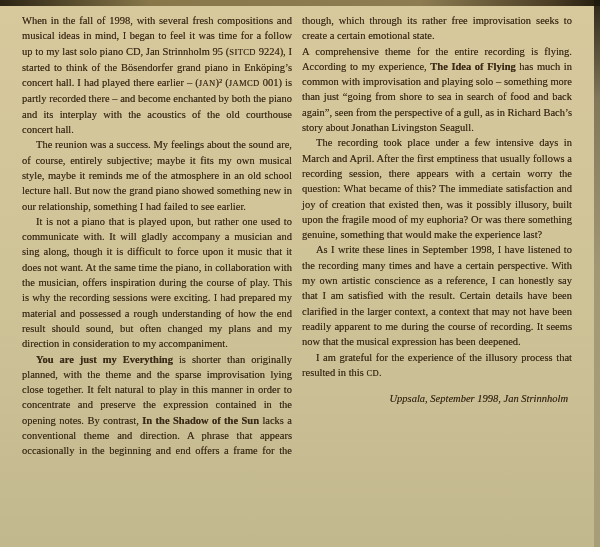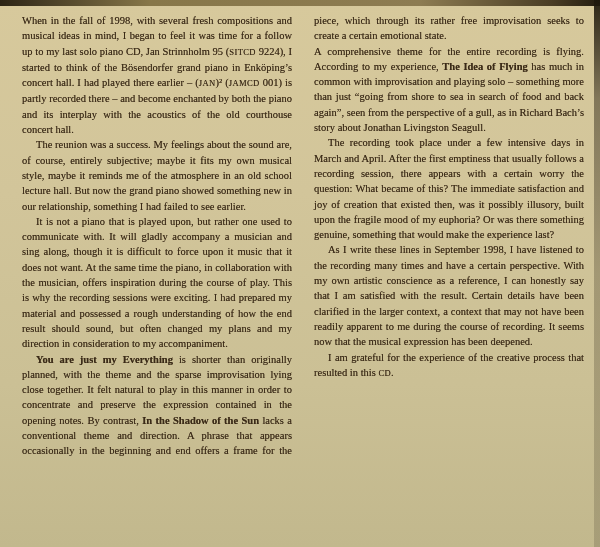--- a/index.html
+++ b/index.html
@@ -12,21 +12,21 @@
   .top-band {
     position:absolute; top:0; left:0; width:600px; height:6px;
     background: linear-gradient(90deg, #2c2415 0%, #877749 25%, #8d7c52 70%, #4a3d24 92%, #241d10 100%);
   }
   .right-shadow {
     position:absolute; top:0; right:0; width:6px; height:547px;
     background: linear-gradient(180deg, rgba(30,24,12,0.92) 0%, rgba(74,65,45,0.6) 18%, rgba(96,87,62,0.4) 50%, rgba(106,97,72,0.3) 100%);
   }
   .page {
     position:absolute; top:13px; left:22px; width:562px;
-    display:flex; column-gap:22px;font-family:Liberation Serif, serif;
+    display:flex; column-gap:10px;font-family:Liberation Serif, serif;
   }
   .col {
     width:270px;
     font-size:10.5px; line-height:15.3px;
     text-align:justify;
     text-shadow: 0 0 0.4px rgba(58,42,23,0.65);
   }
   .col p { margin:0; }
   p.indent { text-indent:14px; }
   p.runover { text-align-last: justify; }
@@ -44,19 +44,20 @@
 <div class="right-shadow"></div>
 
 <div class="page">
   <div class="col">
       <p><span>When in the fall of 1998, with several fresh compositions and musical ideas in mind, I began to feel it was time for a follow up to my last solo piano CD, Jan Strinnholm 95 (</span><span class="sc">SITCD</span><span> 9224), I started to think of the Bösendorfer grand piano in Enköping’s concert hall. I had played there earlier – (</span><span class="sc">JAN</span><span>)² (</span><span class="sc">JAMCD</span><span> 001) is partly recorded there – and become enchanted by both the piano and its interplay with the acoustics of the old courthouse concert hall.</span></p>
       <p class="indent"><span>The reunion was a success.  My feelings about the sound are, of course, entirely subjective; maybe it fits my own musical style, maybe it reminds me of the atmosphere in an old school lecture hall. But now the grand piano showed something new in our relationship, something I had failed to see earlier.</span></p>
       <p class="indent"><span>It is not a piano that is played upon, but rather one used to communicate with. It will gladly accompany a musician and sing along, though it is difficult to force upon it music that it does not want. At the same time the piano, in collaboration with the musician, offers inspiration during the course of play. This is why the recording sessions were exciting. I had prepared my material and possessed a rough understanding of how the end result should sound, but often changed my plans and my direction in consideration to my accompaniment.</span></p>
       <p class="indent runover"><strong>You are just my Everything</strong><span> is shorter than originally planned, with the theme and the sparse improvisation lying close together. It felt natural to play in this manner in order to concentrate and preserve the expression contained in the opening notes. By contrast, </span><strong>In the Shadow of the Sun</strong><span> lacks a conventional theme and direction. A phrase that appears occasionally in the beginning and end offers a frame for the</span></p>
     </div>
   <div class="col">
-      <p><span>piece, which through its rather free improvisation seeks to create a certain emotional state.</span></p>
+      <p><span>though, which through its rather free improvisation seeks to create a certain emotional state.</span></p>
       <p><span>A comprehensive theme for the entire recording is flying. According to my experience, </span><strong>The Idea of Flying</strong><span> has much in common with improvisation and playing solo – something more than just “going from shore to sea in search of food and back again”, seen from the perspective of a gull, as in Richard Bach’s story about Jonathan Livingston Seagull.</span></p>
       <p class="indent"><span>The recording took place under a few intensive days in March and April. After the first emptiness that usually follows a recording session, there appears with a certain worry the question: What became of this? The immediate satisfaction and joy of creation that existed then, was it possibly illusory, built upon the fragile mood of my euphoria? Or was there something genuine, something that would make the experience last?</span></p>
       <p class="indent"><span>As I write these lines in September 1998, I have listened to the recording many times and have a certain perspective. With my own artistic conscience as a reference, I can honestly say that I am satisfied with the result. Certain details have been clarified in the larger context, a context that may not have been readily apparent to me during the course of recording. It seems now that the musical expression has been deepened.</span></p>
-      <p class="indent"><span>I am grateful for the experience of the creative process that resulted in this </span><span class="sc">CD</span><span>.</span></p>
+      <p class="indent"><span>I am grateful for the experience of the illusory process that resulted in this </span><span class="sc">CD</span><span>.</span></p>
+      <p class="signature"><em>Uppsala, September 1998, Jan Strinnholm</em></p>
     </div>
 </div>
 
 </body></html>

